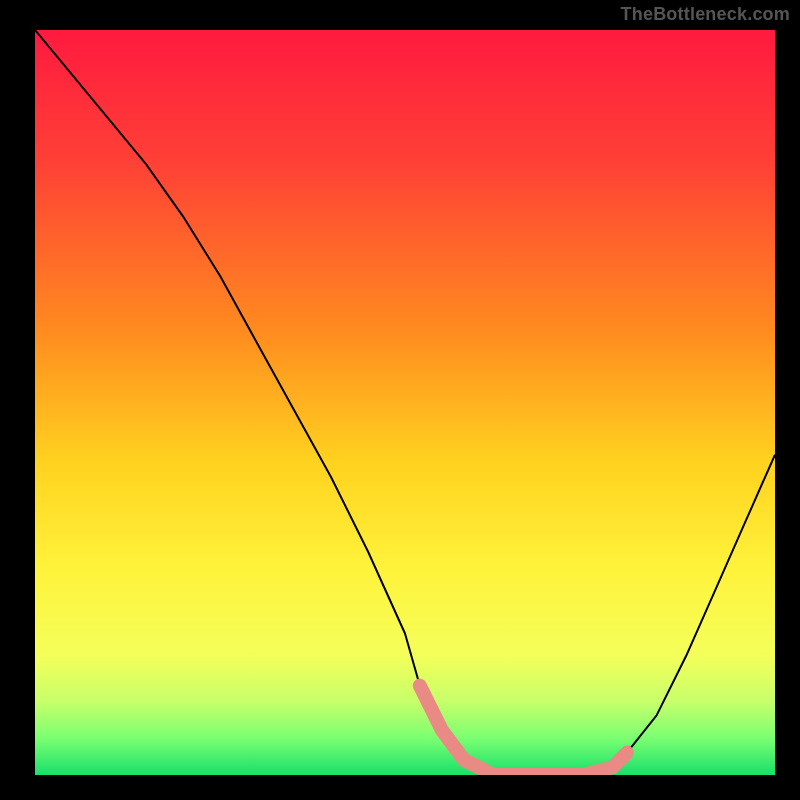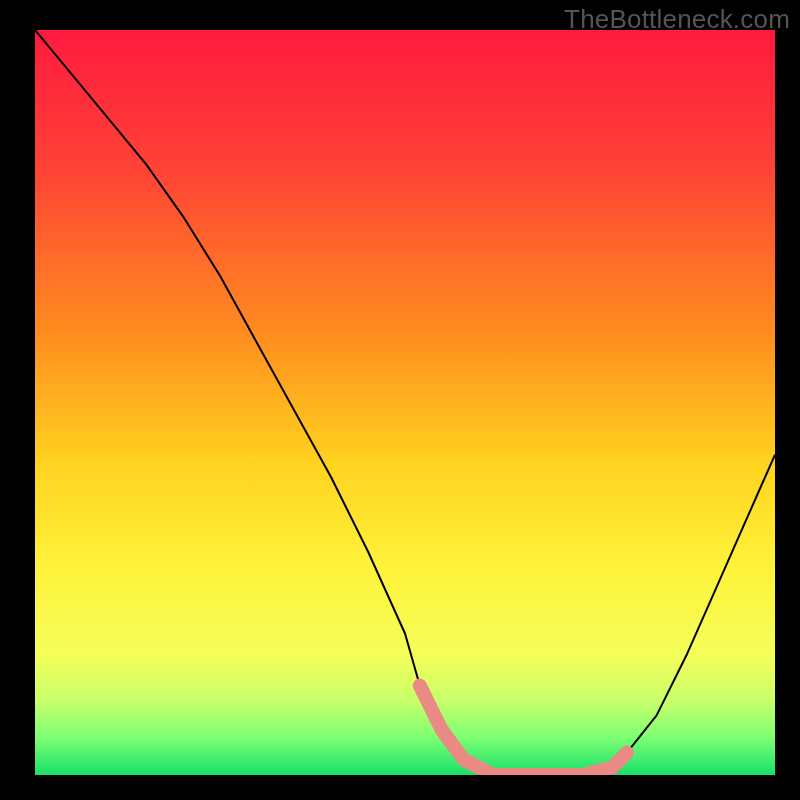--- a/index.html
+++ b/index.html
@@ -14,24 +14,25 @@
     position: relative;
     width: 800px;
     height: 800px;
     background: #000;
   }
   .watermark {
     position: absolute;
     top: 4px;
     right: 10px;
     font-family: Arial, Helvetica, sans-serif;
-    font-size: 26px;
+    font-size: 18px;
     color: #555;
     letter-spacing: 0.2px;
     z-index: 10;
+    font-weight: bold;
   }
   svg {
     position: absolute;
     top: 0;
     left: 0;
   }
 </style>
 </head>
 <body>
 

